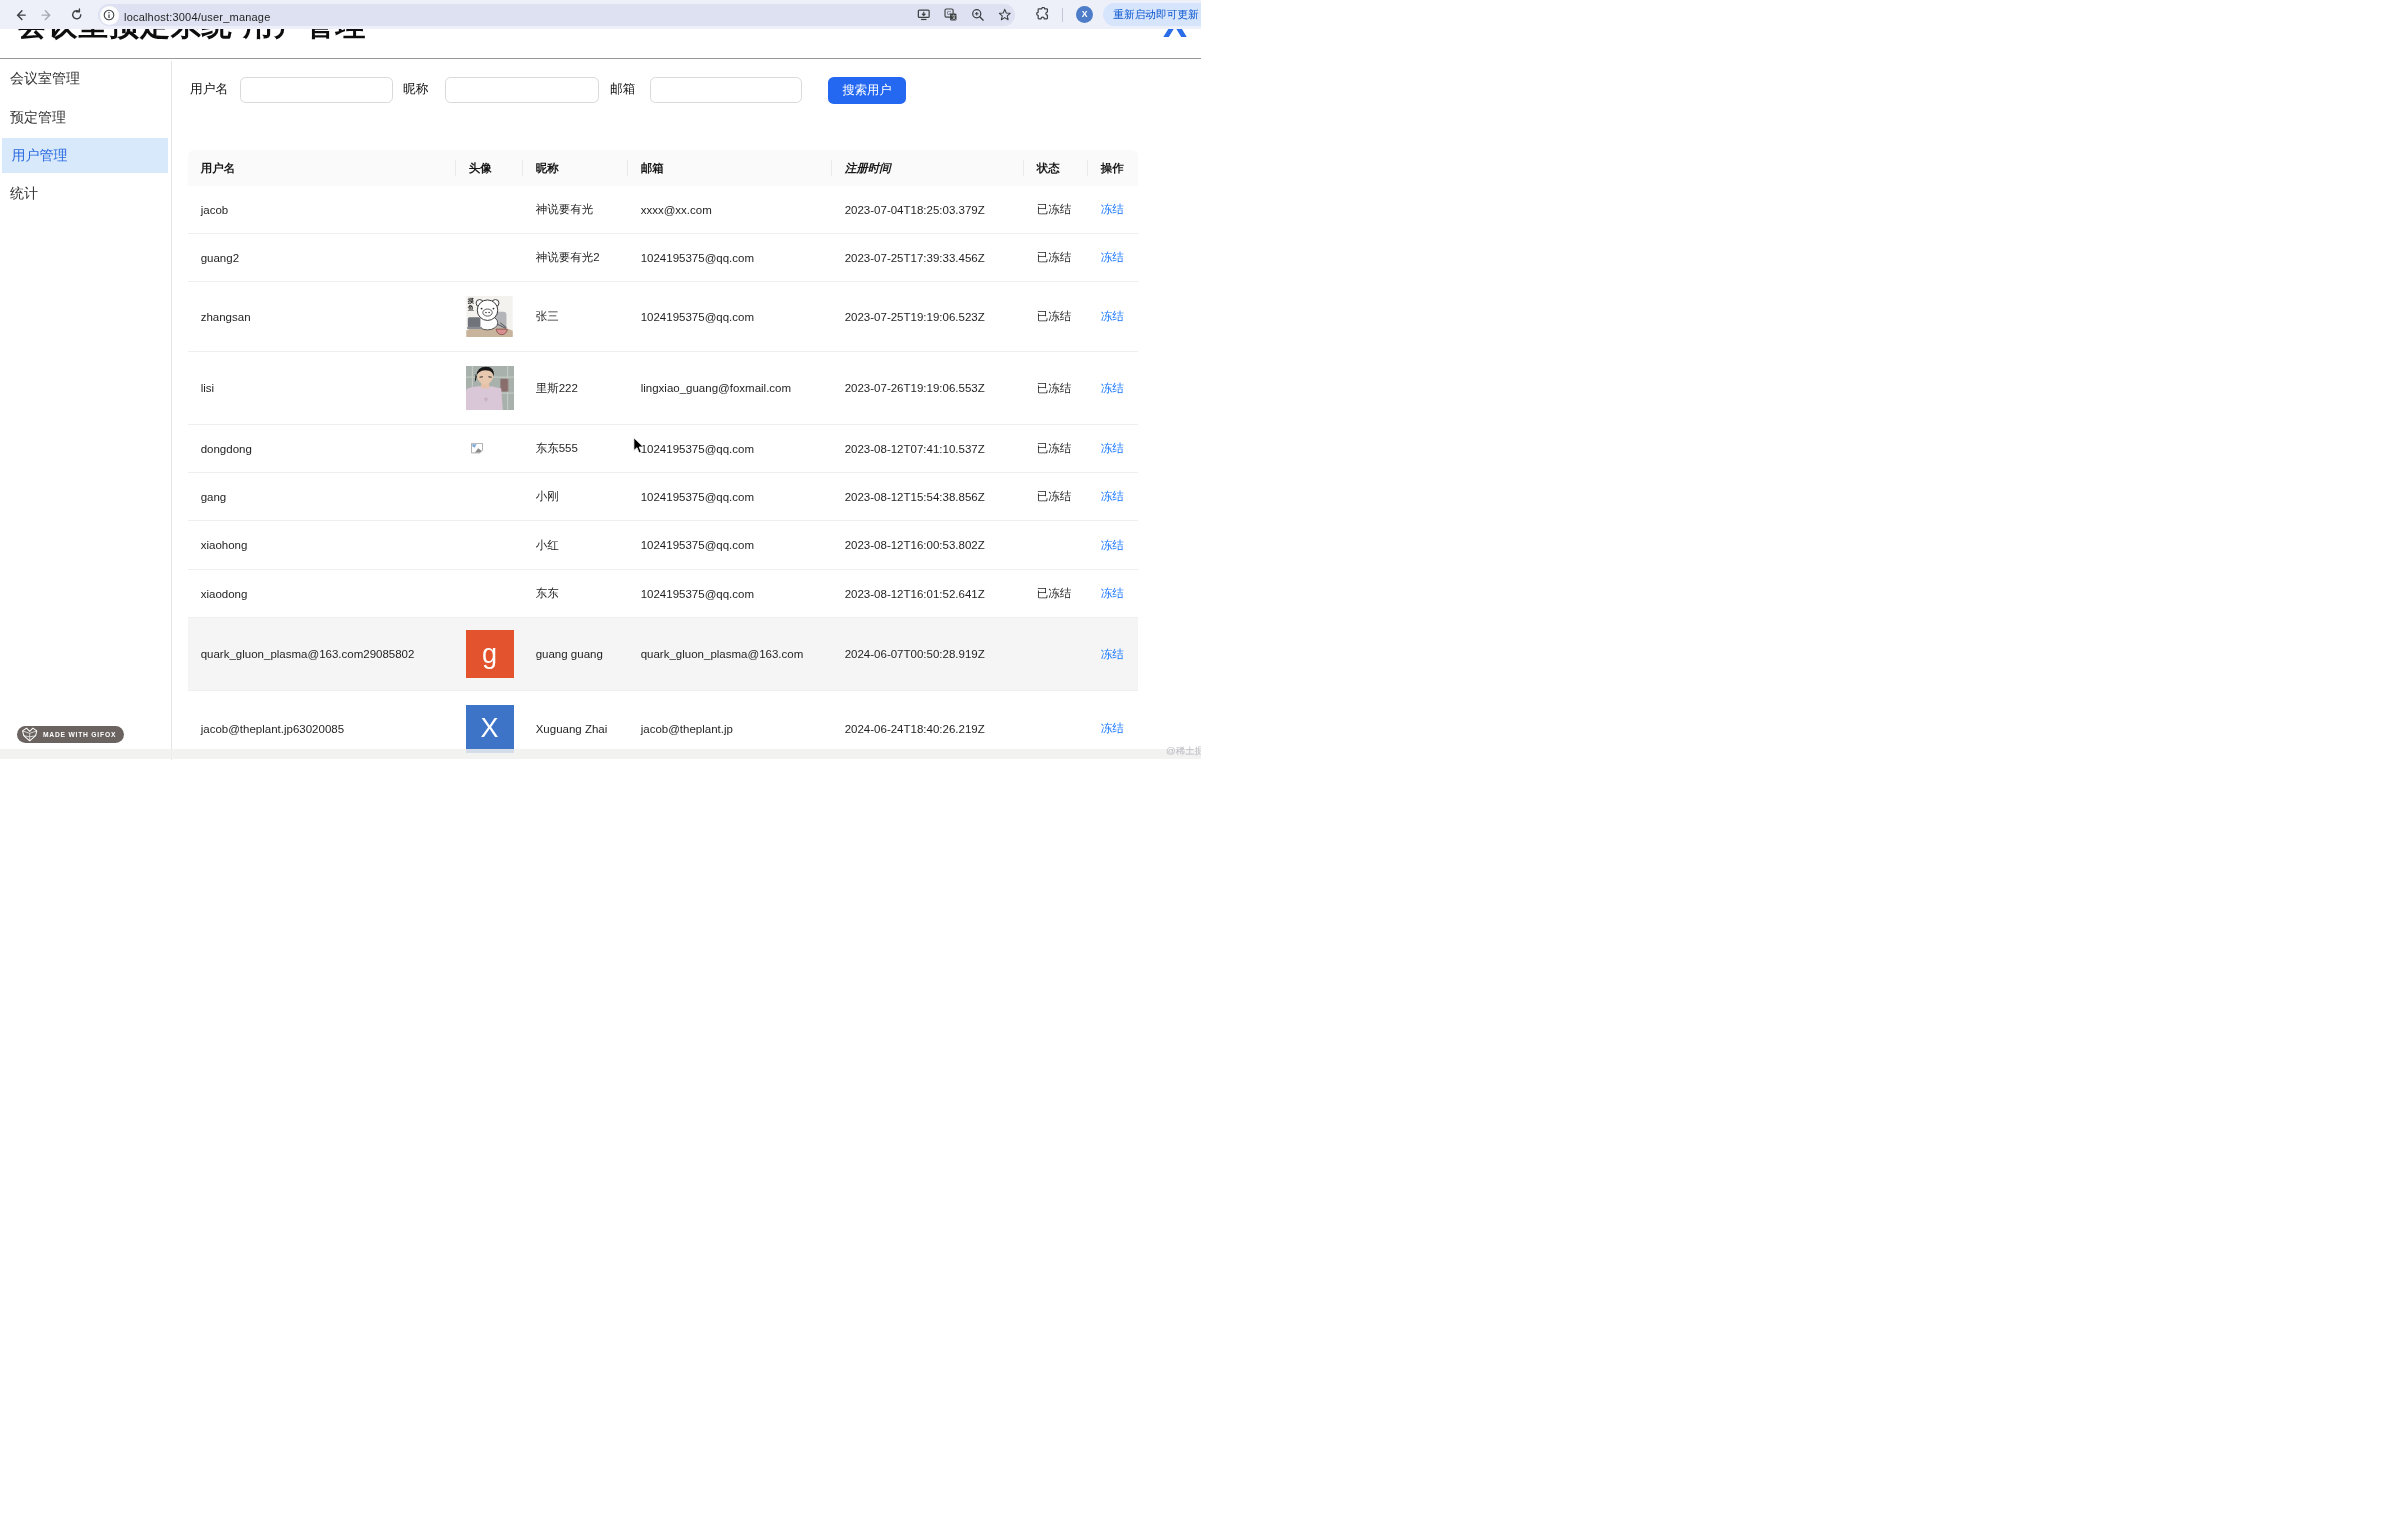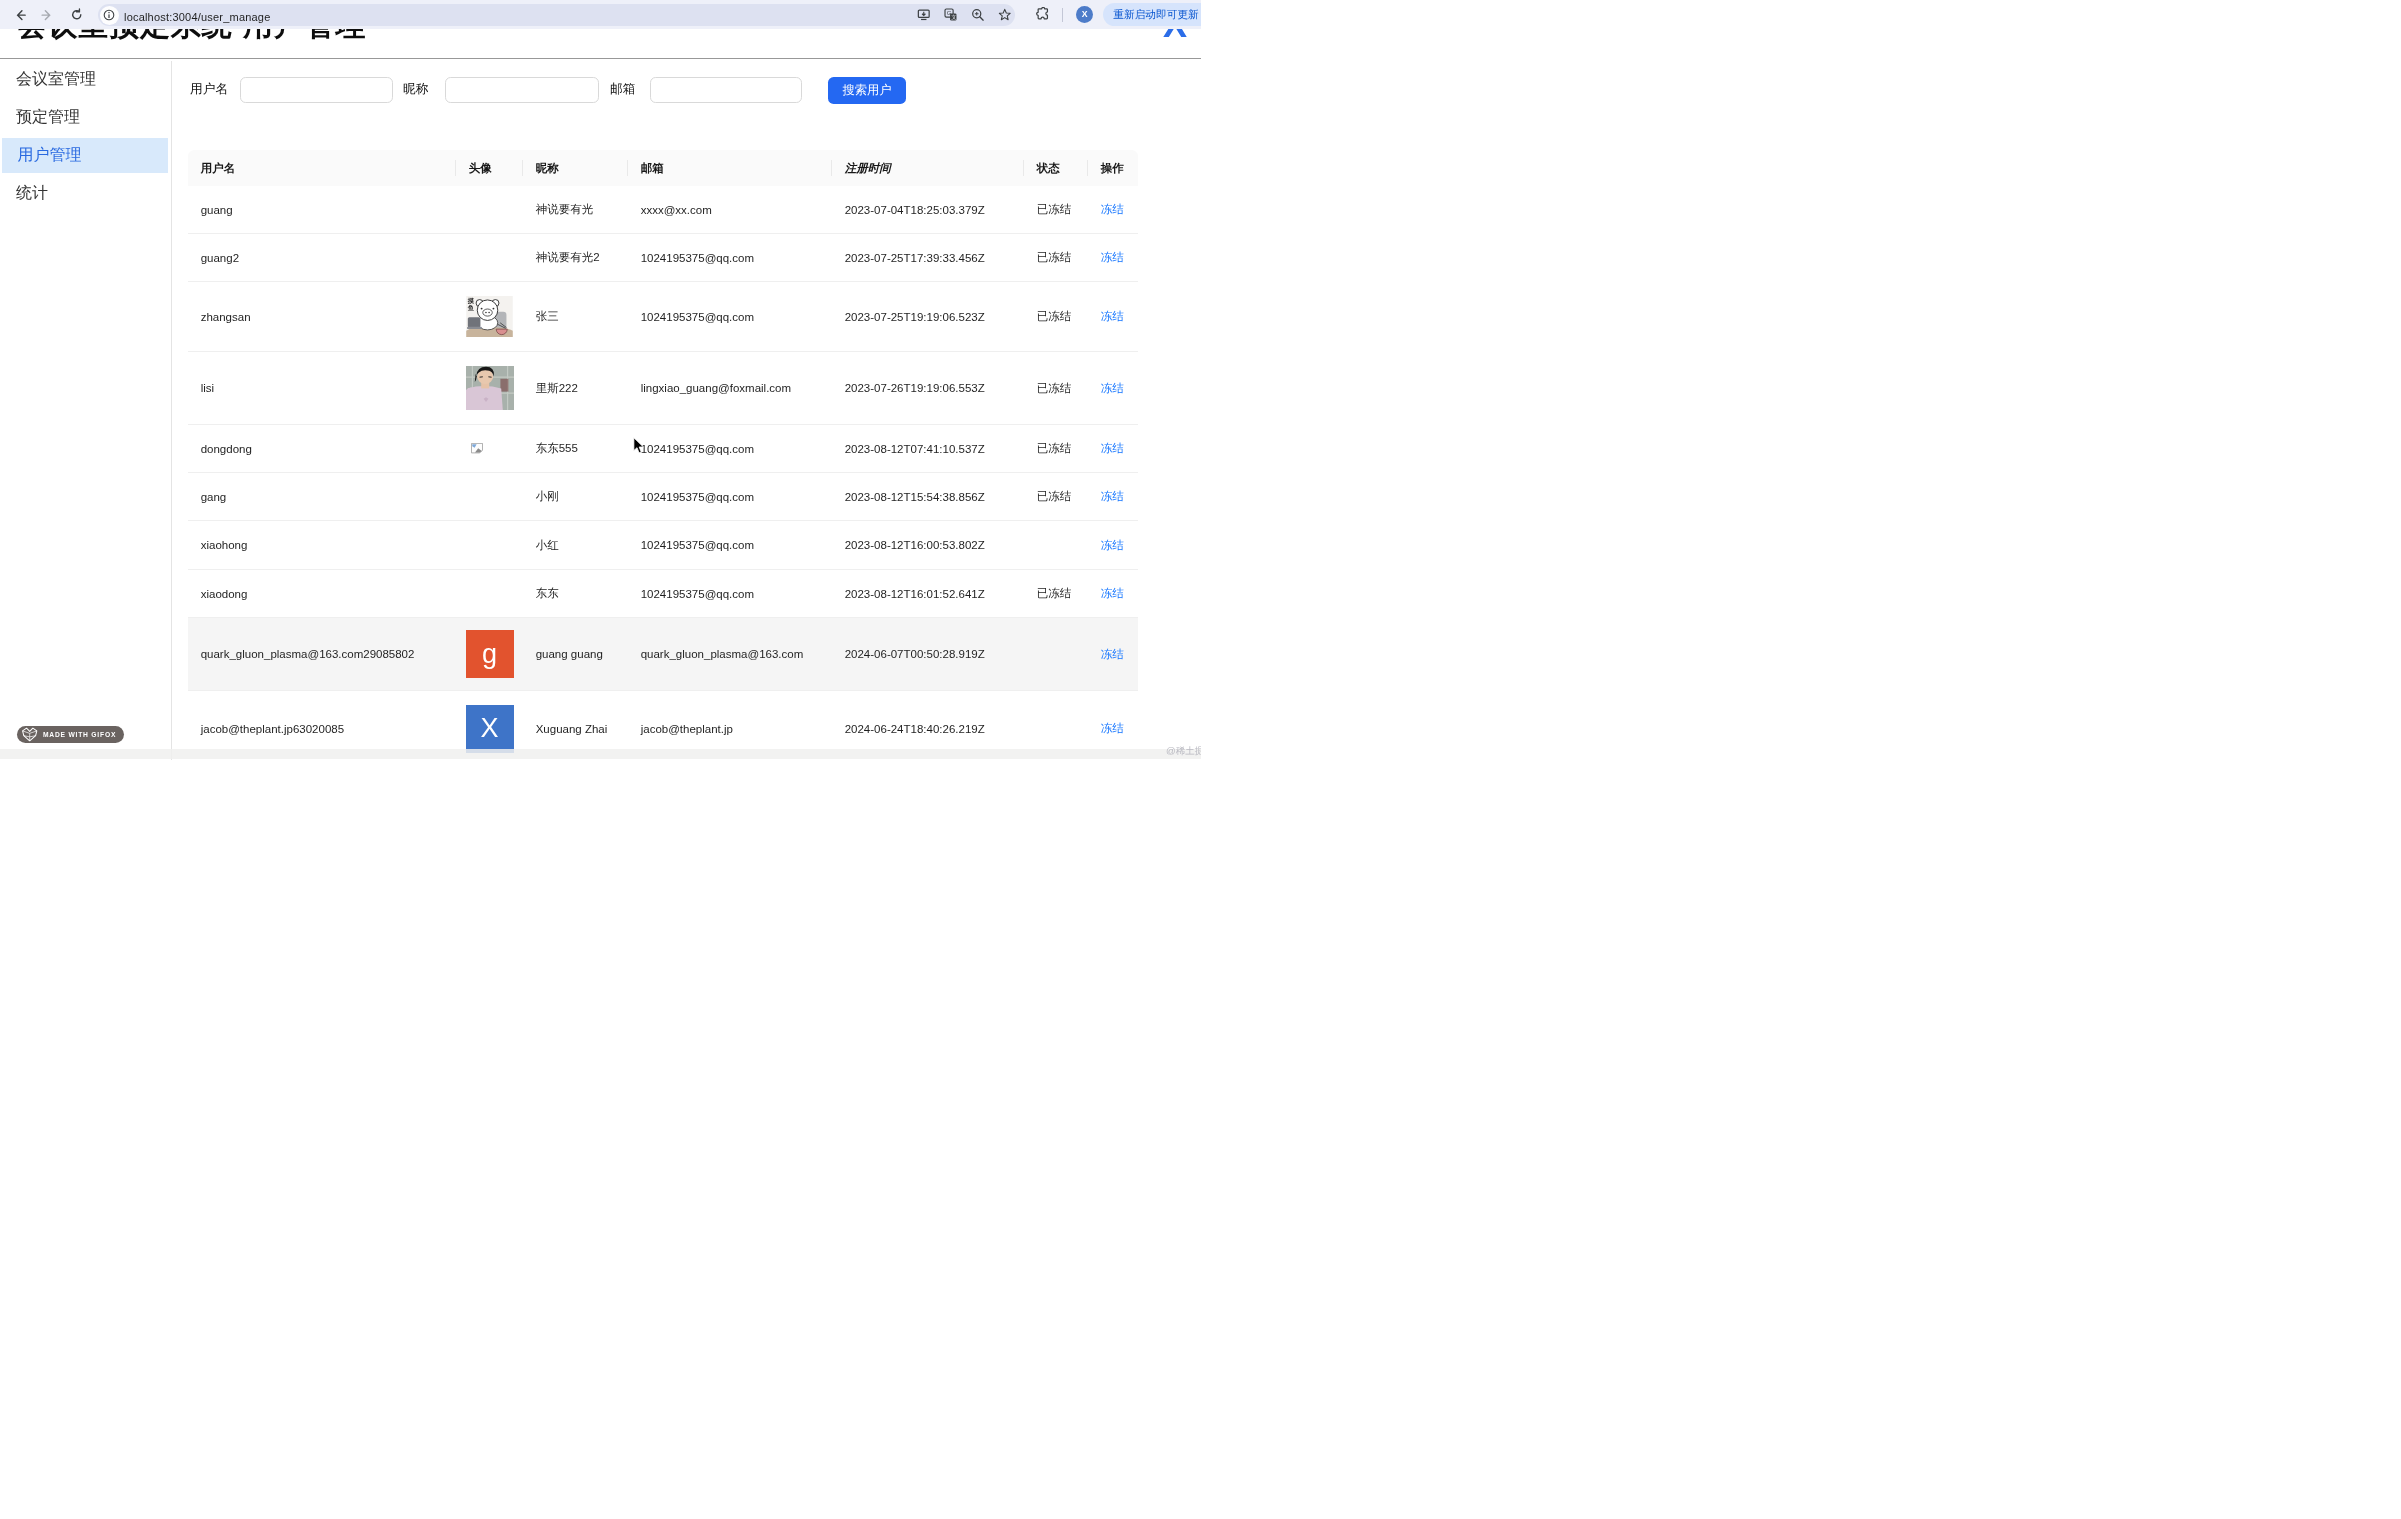--- a/index.html
+++ b/index.html
@@ -25,21 +25,21 @@
   
   .app-header { position:absolute; top:29px; left:0; width:1201px; height:30px; background:#fff;
                 border-bottom:1.6px solid #989898; overflow:hidden; z-index:5; }
   .app-title { position:absolute; left:16.7px; top:-24px; font-size:30px; font-weight:bold; color:#0d0d0d;
                letter-spacing:0.8px; white-space:nowrap; }
   .corner-glyph { position:absolute; left:1163px; top:-25px; font-size:36px; font-weight:bold; color:#2b6de8; }
 
   
   .sidebar { position:absolute; top:61px; left:0; width:172px; height:699px; border-right:0.8px solid #e4e4e4; background:#fff; }
   .side-item { position:absolute; left:0; width:172px; height:35px; display:flex; align-items:center;
-               padding-left:16px; font-size:16px; color:#333; cursor:pointer; }
+               padding-left:10px; font-size:14px; color:#333; cursor:pointer; }
   .side-item.active { left:1.6px; width:166px; border-radius:0; background:#d8e9fb; color:#2a6ae0; }
 
   
   .form-label { position:absolute; font-size:12.7px; color:#111; top:81px; }
   .form-input { position:absolute; top:77px; height:26px; border:0.8px solid #d9d9d9; border-radius:5.6px;
                 background:#fff; font-size:11px; padding:0 8px; outline:none; }
   .search-btn { position:absolute; left:828px; top:77px; width:78px; height:27px; background:#2468f2;
                 color:#fff; font-size:12.3px; border:none; border-radius:5.6px; cursor:pointer; }
 
   
@@ -161,21 +161,21 @@
       <div class="th" style="width: 268px;">用户名</div>
       <div class="th" style="width: 67px;">头像</div>
       <div class="th" style="width: 105px;">昵称</div>
       <div class="th" style="width: 204px;">邮箱</div>
       <div class="th" style="width: 192px; font-style: italic;">注册时间</div>
       <div class="th" style="width: 64px;">状态</div>
       <div class="th" style="width: 50px;">操作</div>
     </div>
   <div id="tbody">
       <div class="tr" style="height: 48px;">
-        <div class="td" style="width: 268px;">guang</div>
+        <div class="td" style="width: 268px;">jacob</div>
         <div class="td avatar-cell" style="width: 67px;"></div>
         <div class="td" style="width: 105px;">神说要有光</div>
         <div class="td" style="width: 204px;">xxxx@xx.com</div>
         <div class="td" style="width: 192px;">2023-07-04T18:25:03.379Z</div>
         <div class="td" style="width: 64px;">已冻结</div>
         <div class="td" style="width: 50px;"><a class="freeze-link" href="#">冻结</a></div>
       </div>
       <div class="tr" style="height: 48px;">
         <div class="td" style="width: 268px;">guang2</div>
         <div class="td avatar-cell" style="width: 67px;"></div>

